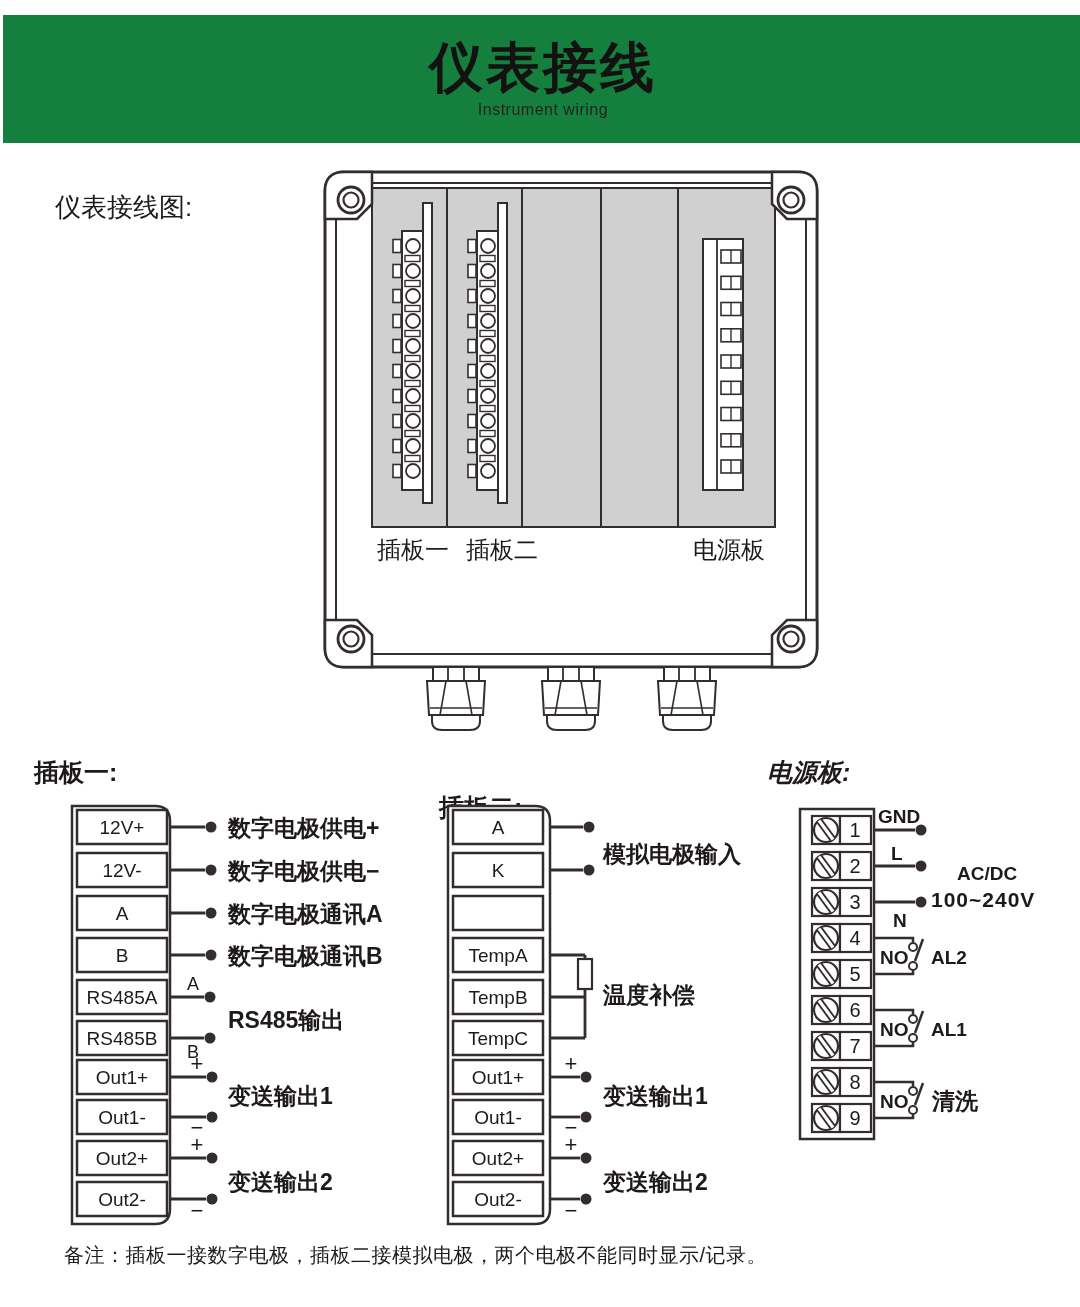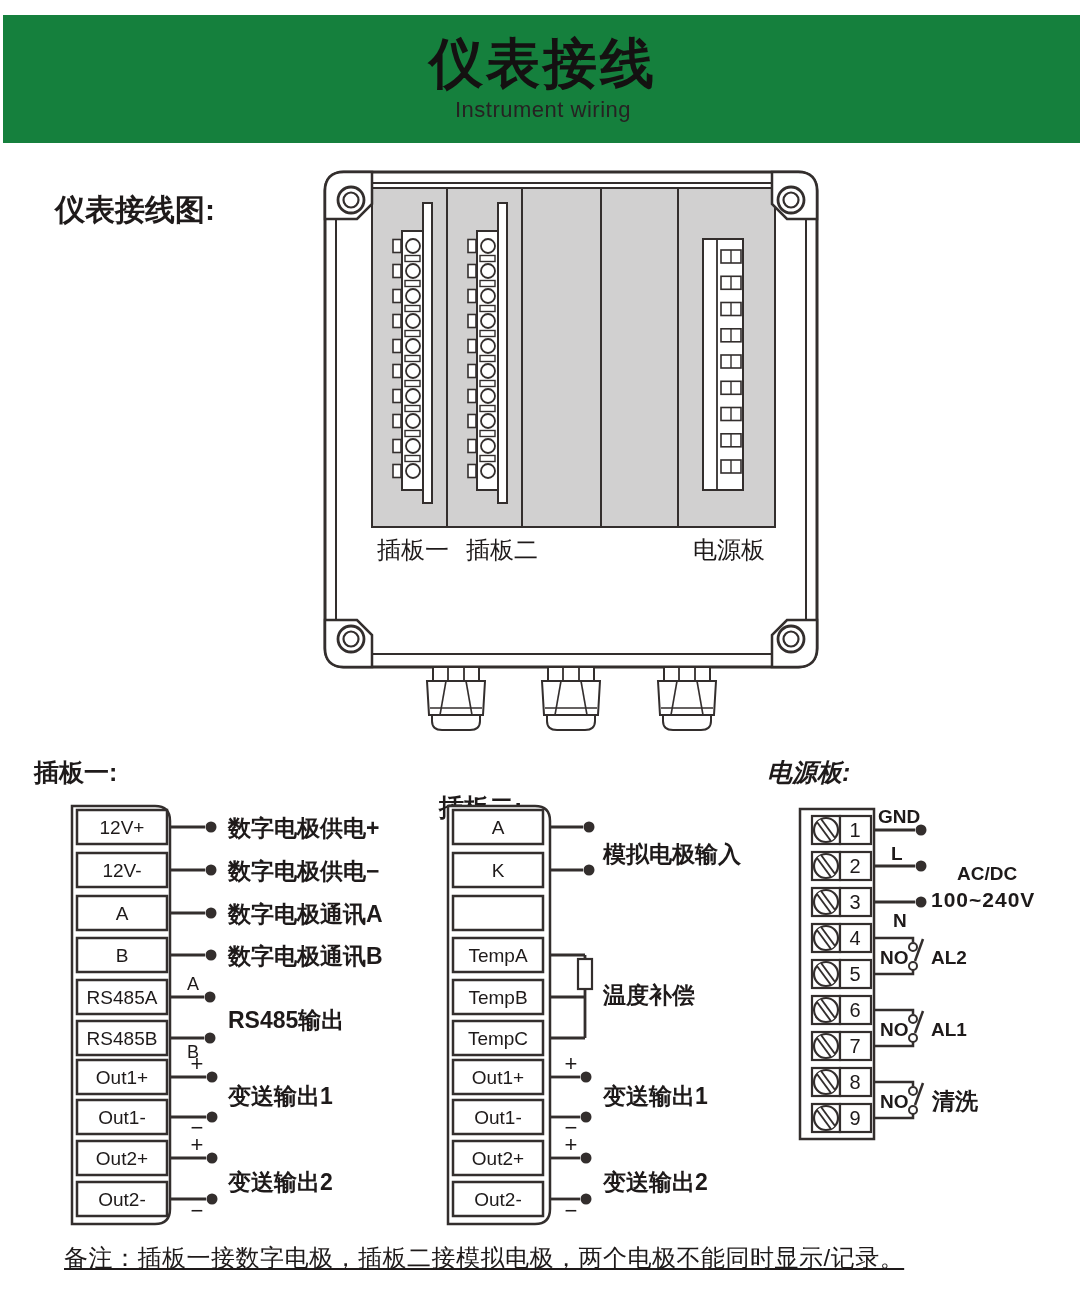--- a/index.html
+++ b/index.html
@@ -6,27 +6,27 @@
   body{
     width:1080px;height:1307px;position:relative;background:#ffffff;
     font-family:"Liberation Sans","DejaVu Sans",sans-serif;color:#1e1a1a;
     overflow:hidden;
   }
   .header-band{
     position:absolute;left:3px;top:15px;width:1080px;height:128px;background:#15803d;
     display:flex;flex-direction:column;align-items:center;justify-content:center;
   }
   .title{font-size:54px;font-weight:700;letter-spacing:3px;color:#141111;line-height:1;}
-  .subtitle{font-size:22px;font-weight:400;color:#262222;margin-top:7px;letter-spacing:0.5px;}
-  .diagram-label{position:absolute;left:55px;top:190px;font-size:30px;font-weight:700;}
+  .subtitle{font-size:16px;font-weight:400;color:#262222;margin-top:7px;letter-spacing:0.5px;}
+  .diagram-label{position:absolute;left:55px;top:190px;font-size:26px;font-weight:400;}
   .section-title{position:absolute;font-size:25px;font-weight:600;line-height:1;}
   #board1-title{left:34px;top:760px;text-align:center;}
   #board2-title{left:415px;top:795px;margin-left:24px;}
   #power-title{left:767px;top:760px;font-style:italic;}
-  .note{position:absolute;left:64px;top:1242px;font-size:24px;font-weight:500;letter-spacing:0.5px;text-decoration:underline;}
+  .note{position:absolute;left:64px;top:1242px;font-size:20px;font-weight:500;letter-spacing:0.5px;}
   svg{position:absolute;left:0;top:0;}
   svg text{fill:#1e1a1a;font-family:"Liberation Sans","DejaVu Sans",sans-serif;}
   .ln{stroke:#332e2d;fill:none;}
   .fw{fill:#ffffff;stroke:#332e2d;}
   .gray{fill:#d1d0d0;stroke:#332e2d;}
   .dot{fill:#332e2d;stroke:none;}
   .t-label{font-size:19px;text-anchor:middle;}
   .cjk{font-size:23px;font-weight:600;}
   .mark{font-size:22px;font-weight:500;text-anchor:middle;}
   .ab{font-size:18px;font-weight:500;text-anchor:middle;}

